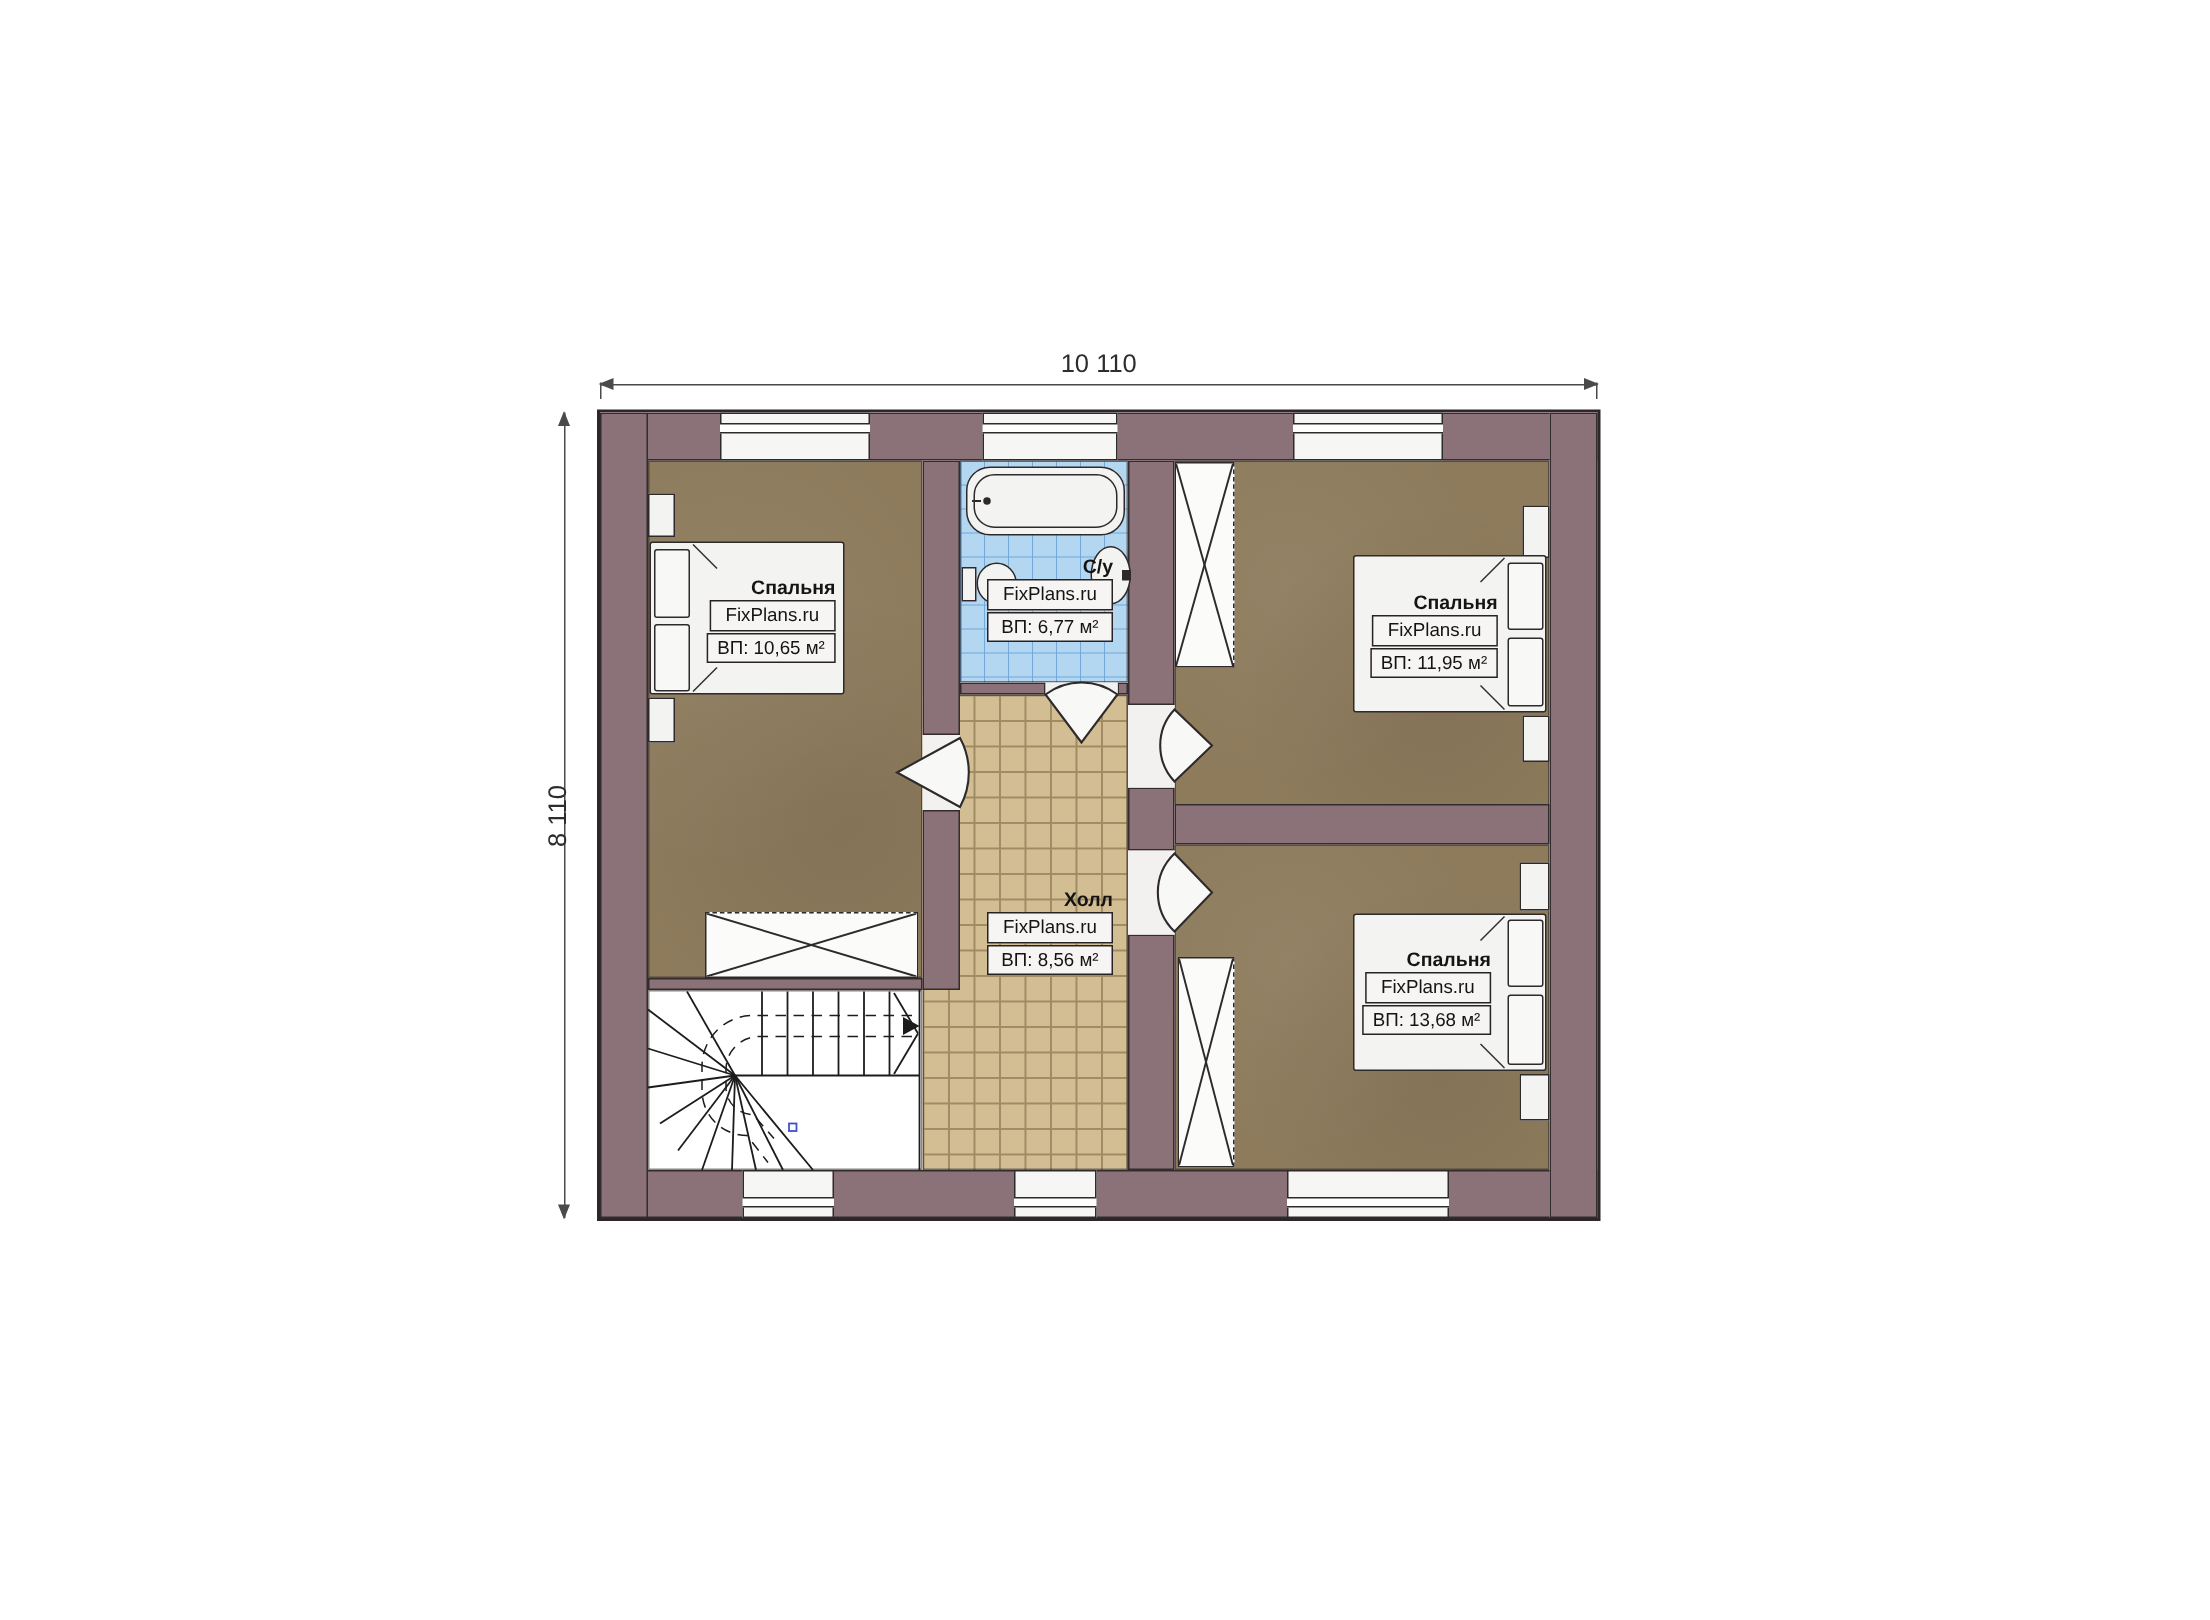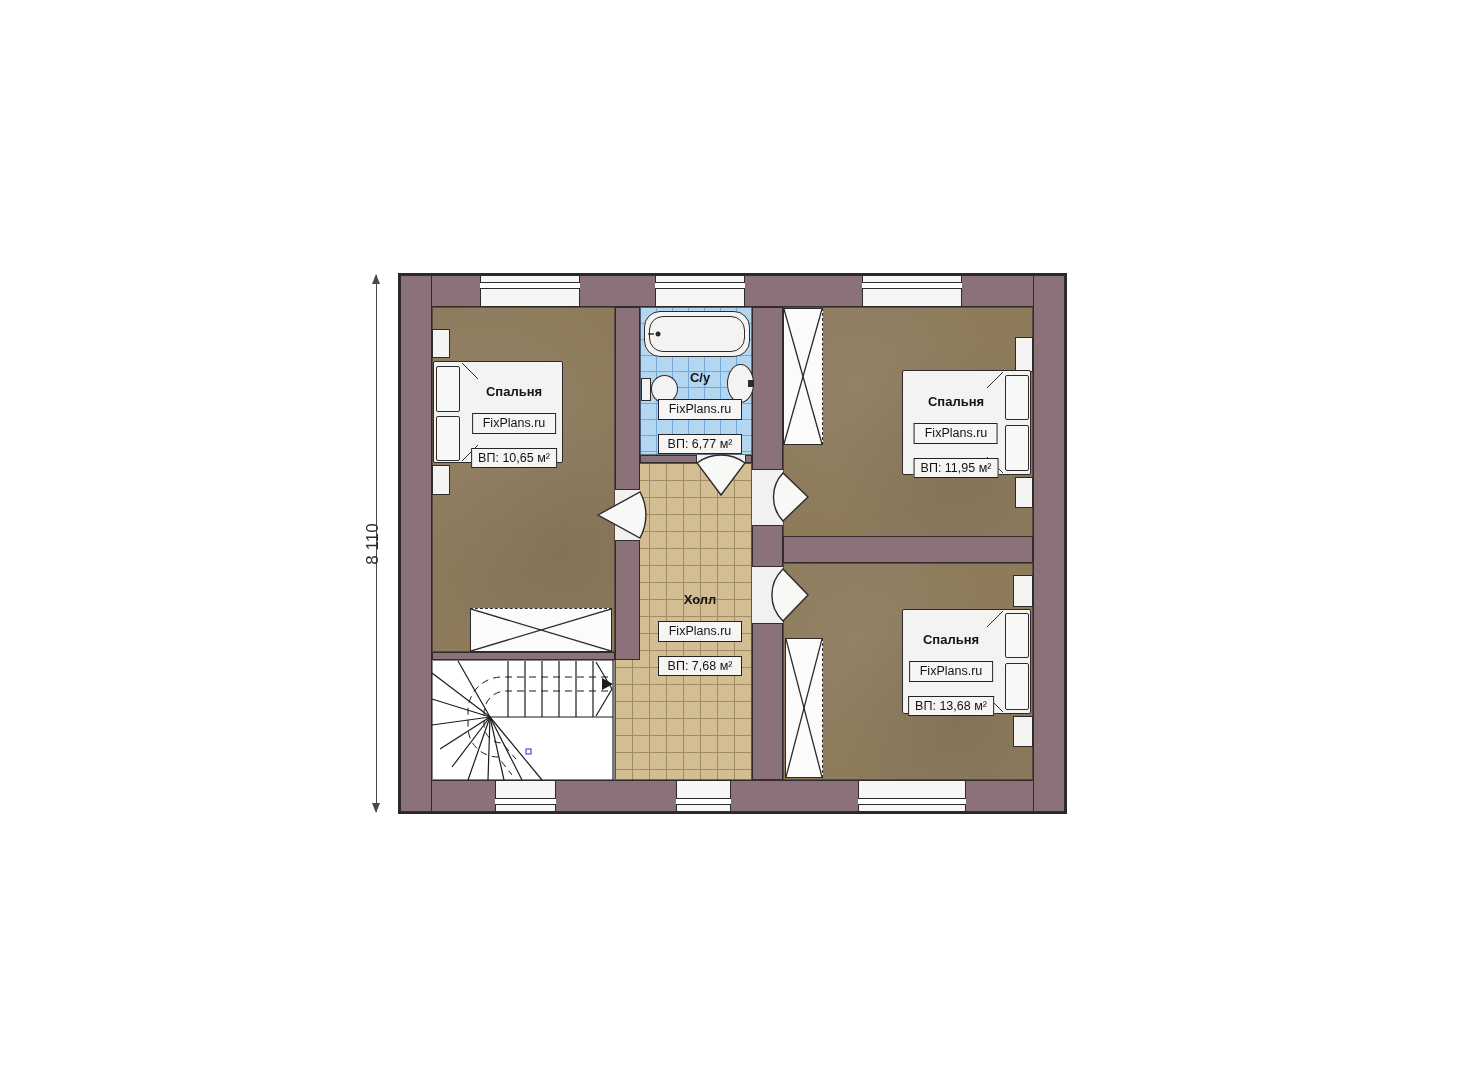--- a/index.html
+++ b/index.html
@@ -36,21 +36,21 @@
   .wardrobe svg{position:absolute;inset:0;width:100%;height:100%;}
   .wardrobe.v{border-right-style:dashed;}
   .wardrobe.h{border-top-style:dashed;}
   .tub{border-radius:16px;}
   .tub .inner{position:absolute;inset:4px;border:1px solid #2e2a2b;border-radius:14px;}
   .round{border-radius:50%;}
 
   .overlay{position:absolute;left:0;top:0;z-index:7;pointer-events:none;}
 
   
-  .room-label{position:absolute;transform:translateX(-50%);display:flex;flex-direction:column;align-items:center;gap:14px;z-index:8;}
+  .room-label{position:absolute;transform:translateX(-50%);display:flex;flex-direction:column;align-items:flex-end;gap:1px;z-index:8;}
   .room-name{font-size:13px;font-weight:bold;color:#141414;white-space:nowrap;line-height:1.1;}
   .label-box{background:#f6f5f3;border:1.5px solid #272324;padding:1px 6px;font-size:12.5px;color:#141414;
              white-space:nowrap;text-align:center;line-height:1.3;min-width:70px;}
 
   
   .dim{position:absolute;z-index:9;}
   .dim-label{font-size:17px;color:#2d2d2d;text-align:center;line-height:1.1;}
   .dim-line-h{position:relative;height:0;border-top:1.5px solid #4a4a4a;margin-top:3px;}
   .dim-line-v{position:absolute;left:8px;top:0;bottom:0;width:0;border-left:1.5px solid #4a4a4a;}
   .ar{position:absolute;width:0;height:0;}
@@ -59,20 +59,29 @@
   .ar.u{top:-1px;left:-5.5px;border-left:4px solid transparent;border-right:4px solid transparent;border-bottom:10px solid #4a4a4a;}
   .ar.d{bottom:-1px;left:-5.5px;border-left:4px solid transparent;border-right:4px solid transparent;border-top:10px solid #4a4a4a;}
   .tick{position:absolute;width:1px;height:11px;background:#4a4a4a;top:-2px;}
   .dim-label-v{position:absolute;left:-16px;top:50%;transform:translateY(-50%) rotate(-90deg);font-size:17px;color:#2d2d2d;white-space:nowrap;}
 </style>
 </head>
 <body>
 
 <div class="canvas">
 
+  <div class="dim" style="left:400px;top:234px;width:665px;">
+    <div class="dim-label">10 110</div>
+    <div class="dim-line-h">
+      <i class="ar l"></i>
+      <i class="ar r"></i>
+      <span class="tick" style="left:0;"></span>
+      <span class="tick" style="right:0;"></span>
+    </div>
+  </div>
 
   <div class="dim" style="left:368px;top:275px;height:537px;width:20px;">
     <div class="dim-line-v">
       <i class="ar u"></i>
       <i class="ar d"></i>
     </div>
     <div class="dim-label-v">8 110</div>
   </div>
 
   <div class="plan-body">
@@ -225,21 +234,21 @@
 
     <div class="room-label" style="left:300px;top:96px;">
       <div class="room-name">С/у</div>
       <div class="label-box">FixPlans.ru</div>
       <div class="label-box">ВП: 6,77 м²</div>
     </div>
 
     <div class="room-label" style="left:300px;top:318px;">
       <div class="room-name">Холл</div>
       <div class="label-box">FixPlans.ru</div>
-      <div class="label-box">ВП: 7,68 м²</div>
+      <div class="label-box">ВП: 8,56 м²</div>
     </div>
 
     <div class="room-label" style="left:556px;top:120px;">
       <div class="room-name">Спальня</div>
       <div class="label-box">FixPlans.ru</div>
       <div class="label-box">ВП: 11,95 м²</div>
     </div>
 
     <div class="room-label" style="left:551px;top:358px;">
       <div class="room-name">Спальня</div>

